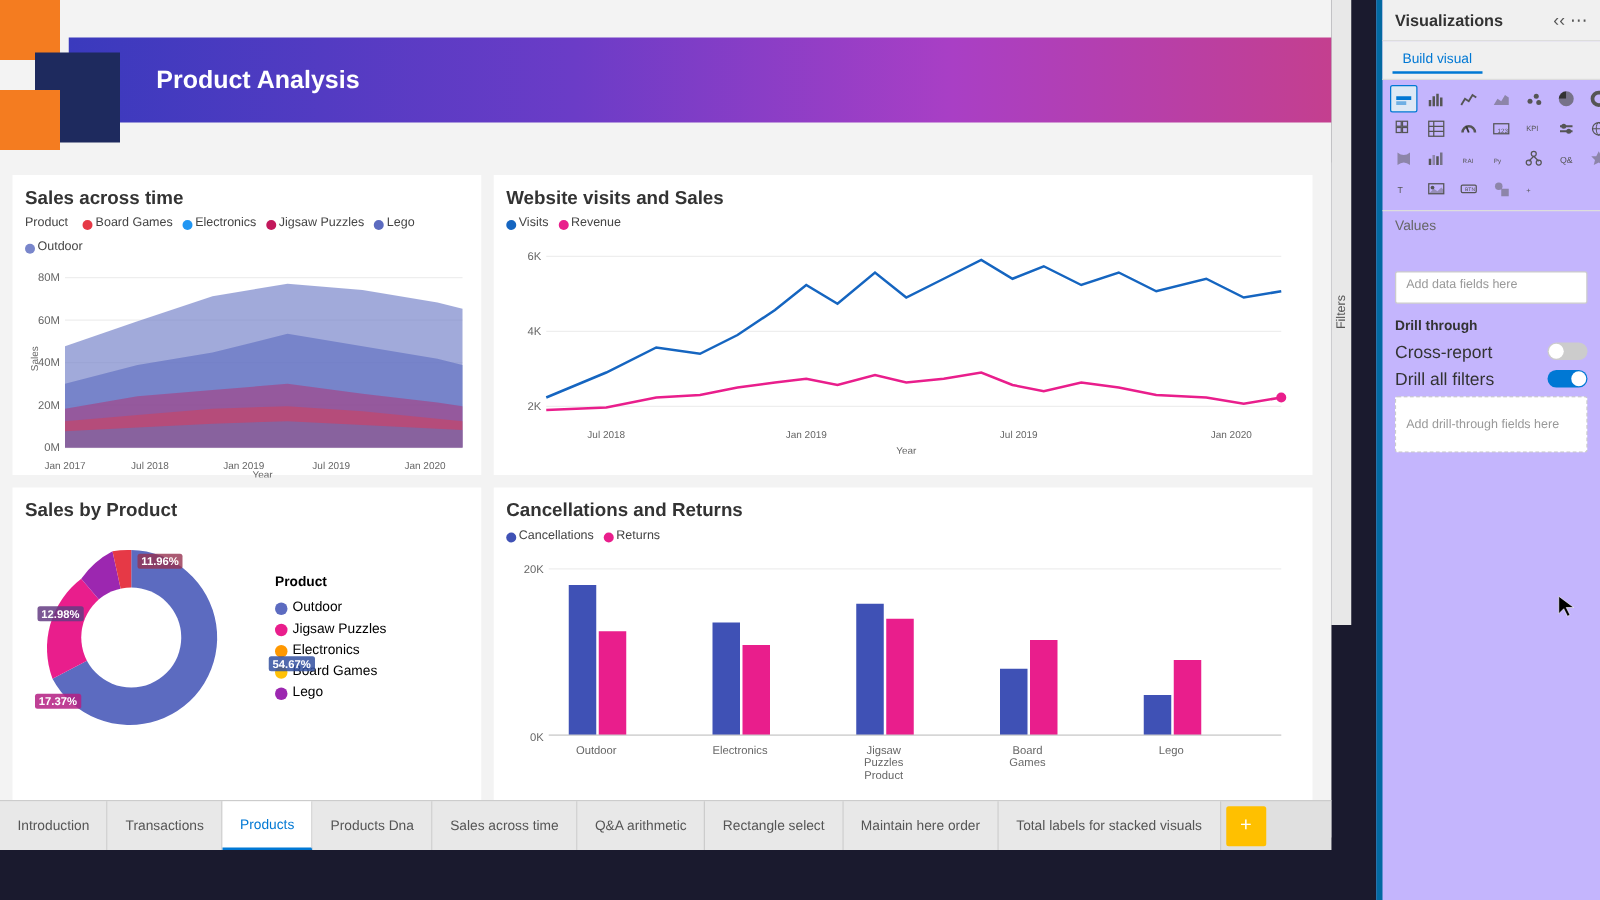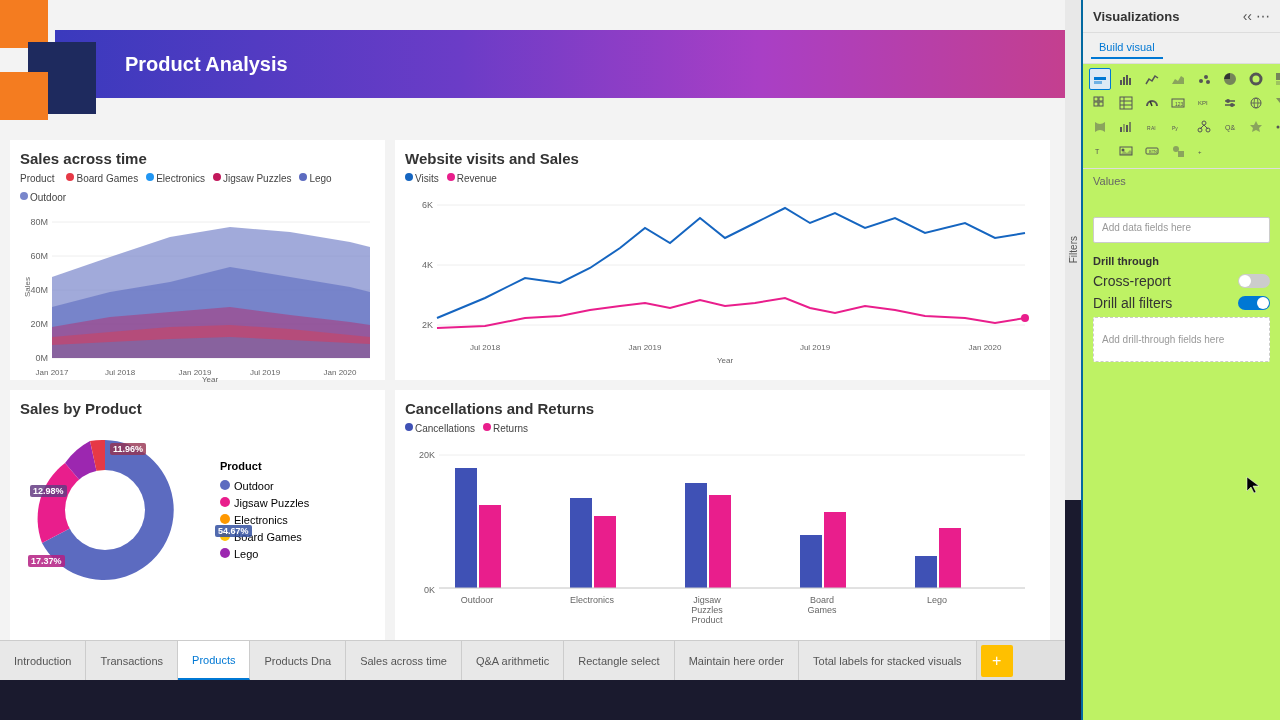--- a/index.html
+++ b/index.html
@@ -128,34 +128,34 @@
       align-items: center;
     }
     .legend-dot {
       width: 8px; height: 8px;
       border-radius: 50%;
       display: inline-block;
       margin-right: 2px;
     }
     .legend-item {
       display: flex;
-      align-items: flex-start;
+      align-items: flex-end;
     }
     
     
     svg text { font-family: 'Segoe UI', Arial, sans-serif; }
     
     
     .viz-panel {
       position: absolute;
       right: 0; top: 0;
-      width: 199px;
+      width: 179px;
       height: 720px;
-      background: #bef264;
-      border-left: 2px solid #0369a1;
+      background: #c4b5fd;
+      border-left: 5px solid #0369a1;
     }
     
     .viz-panel-header {
       display: flex;
       justify-content: space-between;
       align-items: center;
       padding: 8px 10px;
       border-bottom: 1px solid #ddd;
       background: #f0f0f0;
     }

